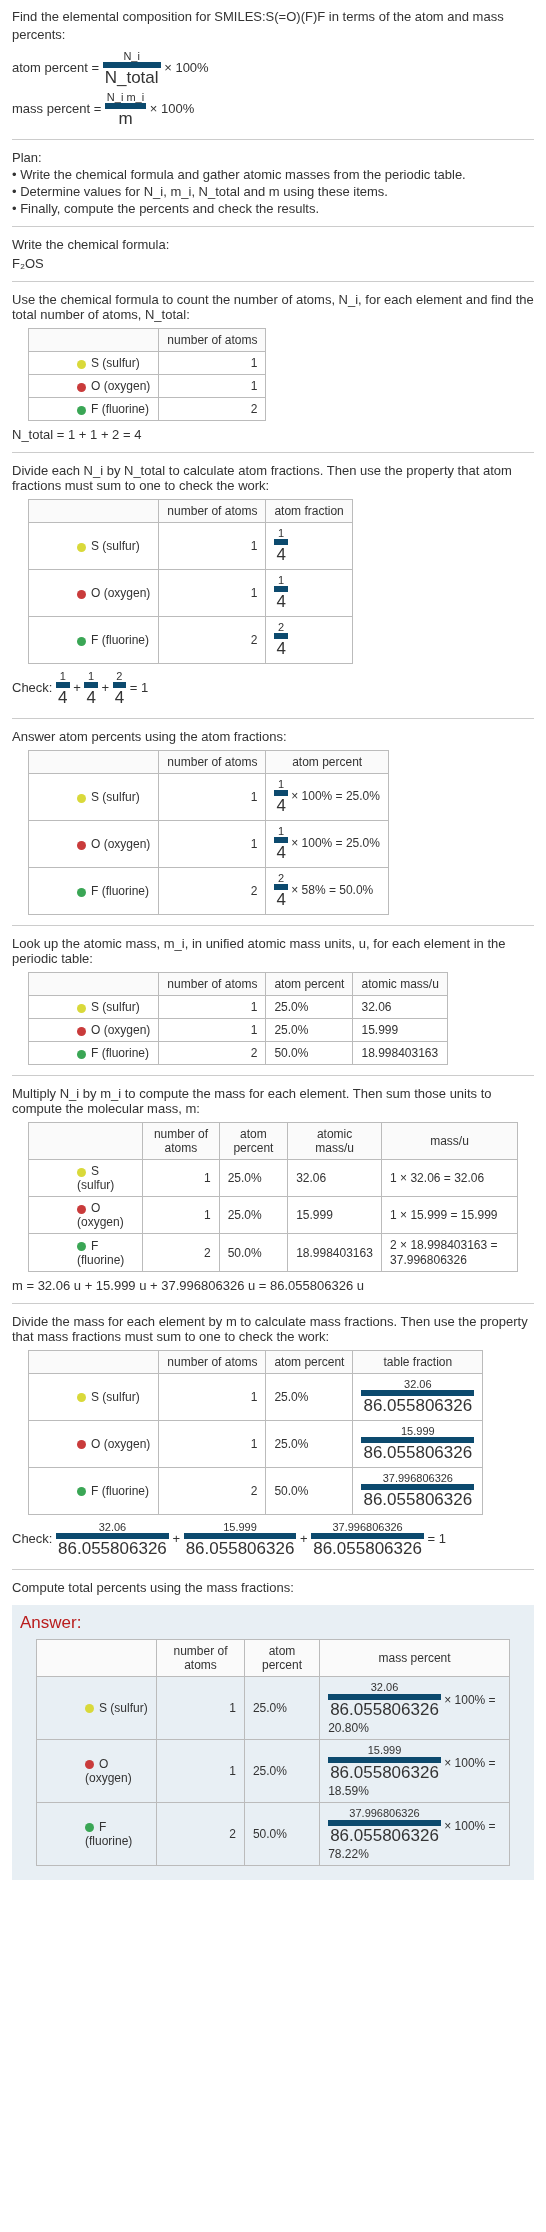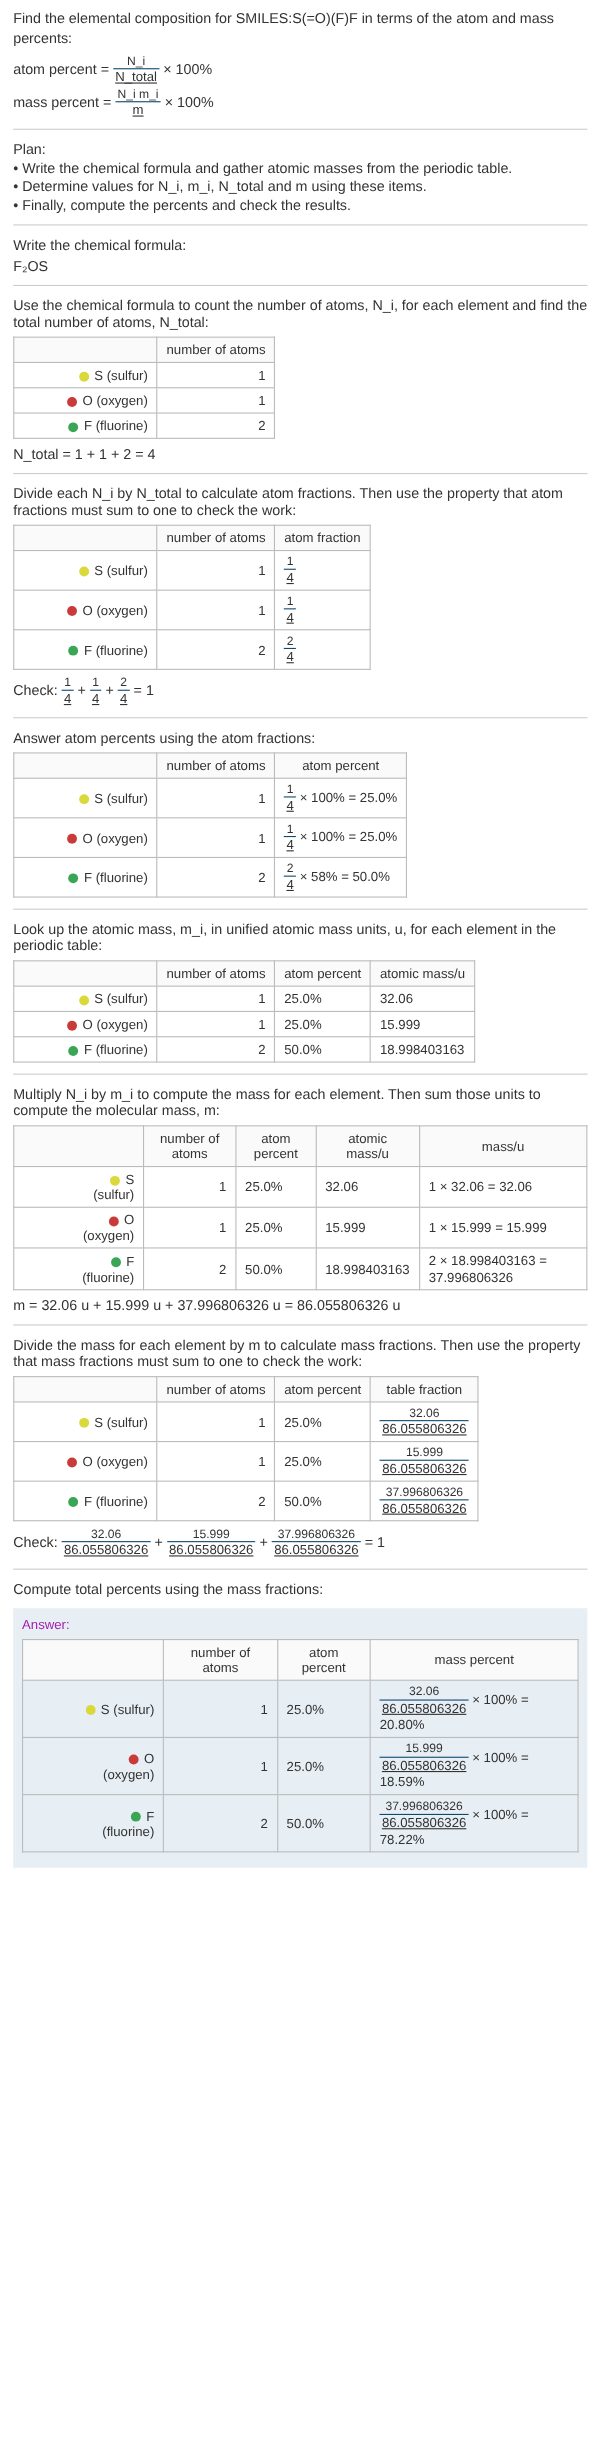--- a/index.html
+++ b/index.html
@@ -7,36 +7,36 @@
   font-family: -apple-system, BlinkMacSystemFont, "Segoe UI", Arial, sans-serif;
   font-size: 13px;
   color: #333;
   background: #fff;
   width: 546px;
   padding: 8px 12px;
 }
 .prompt { margin-bottom: 6px; line-height: 1.4; }
 .formula-line { margin: 3px 0; white-space: nowrap; }
 .frac { display: inline-block; vertical-align: middle; text-align: center; }
-.frac .num { display: block; border-bottom: 1px solid #0c4a6e; padding: 0 2px; font-size: 11px; }
-.frac .den { display: block; padding: 0 2px; font-size: 12px; text-decoration: underline; }
+.frac .num { display: block; border-bottom: 6px solid #0c4a6e; padding: 0 2px; font-size: 11px; }
+.frac .den { display: block; padding: 0 2px; font-size: 17px; }
 hr { border: none; border-top: 1px solid #ccc; margin: 10px 0; }
 .plan-item { margin: 2px 0; }
-table { border-collapse: collapse; margin: 6px 0; }
+table { border-collapse: collapse; margin: 6px 16px; }
 th, td { border: 1px solid #bbb; padding: 4px 8px; font-size: 12px; }
 th { font-weight: normal; background: #fafafa; text-align: center; }
 td.num { text-align: right; }
-td.lbl { text-align: right; padding-left: 48px; }
+td.lbl { text-align: left; padding-left: 48px; }
 .dot { display: inline-block; width: 9px; height: 9px; border-radius: 50%; margin-right: 5px; vertical-align: middle; }
 .dot-s { background: #d9d93a; }
 .dot-o { background: #c93b3b; }
 .dot-f { background: #3aa655; }
 .section-label { margin: 8px 0 4px 0; }
 .answer-box { background: #e8eff4; padding: 8px; margin-top: 10px; }
-.answer-label { color: #a21caf; font-size: 12px; margin-bottom: 6px; }
+.answer-label { color: #b91c1c; font-size: 17px; margin-bottom: 6px; }
 .tight { line-height: 1.2; }
 .small { font-size: 11px; }
 </style>
 </head>
 <body>
 
 <div class="prompt">Find the elemental composition for SMILES:S(=O)(F)F in terms of the atom and mass percents:</div>
 <div class="formula-line">
   <span>atom percent = </span>
   <span class="frac"><span class="num">N_i</span><span class="den">N_total</span></span>

